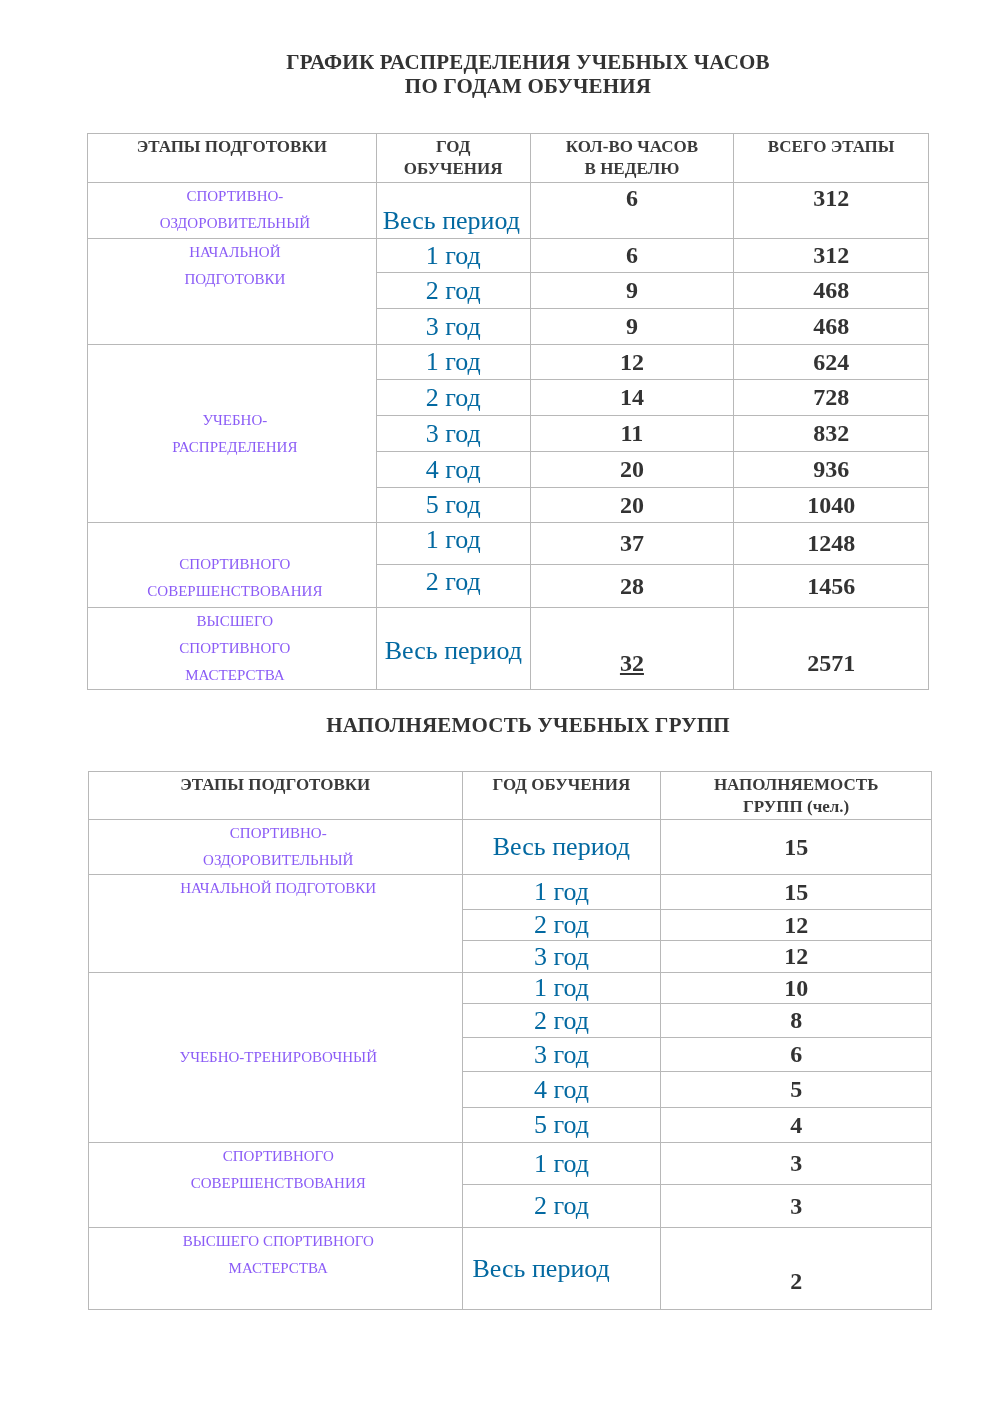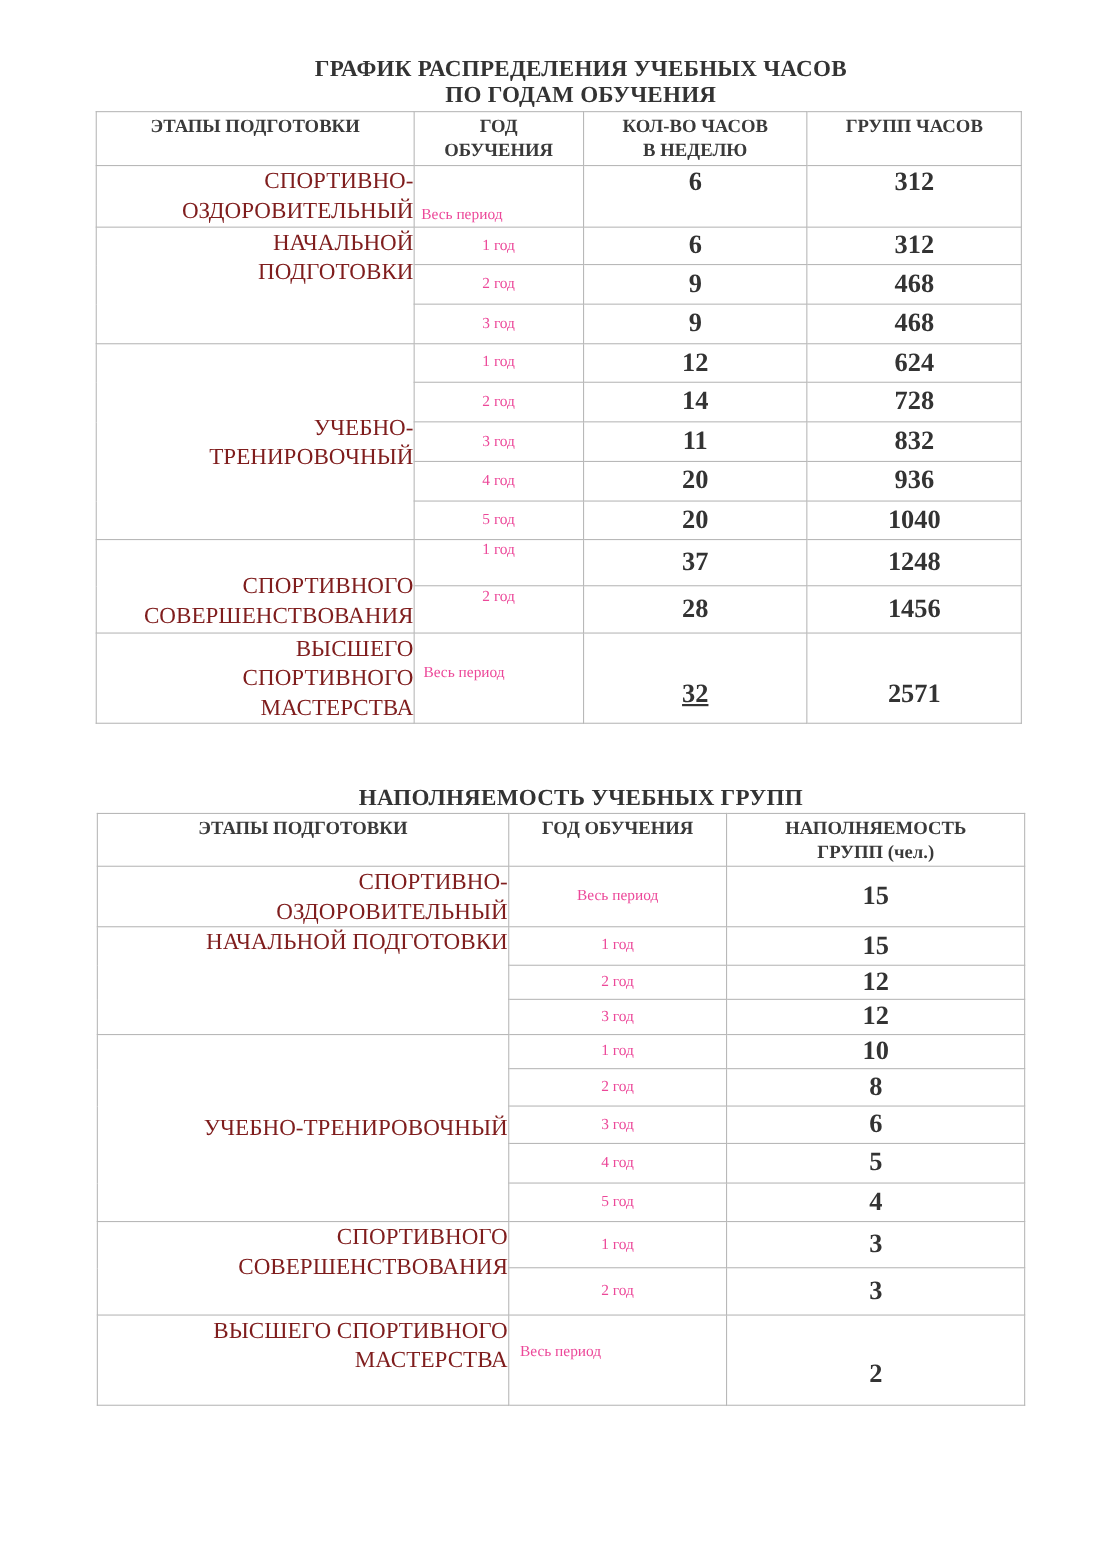--- a/index.html
+++ b/index.html
@@ -2,25 +2,25 @@
 <html><head>
 <meta charset="utf-8">
 <style>
   html, body { margin:0; padding:0; }
   body { width:1000px; height:1408px; background:#ffffff; position:relative; overflow:hidden;
          font-family:"Liberation Serif", serif; color:#3a3a3a; }
   .title { position:absolute; left:0; width:1056px; text-align:center; font-weight:bold;
            font-size:21px; line-height:24px; color:#333; letter-spacing:0.2px; }
   .t1-title { top:50px; }
   .t2-title { top:713px; width:1056px; }
-  table { position:absolute; border-collapse:collapse; }
+  table { position:absolute; border-collapse:collapse;margin-top:32px; }
   td, th { border:1px solid #b8b8b8; padding:0; }
   th { font-weight:bold; font-size:17px; line-height:22px; color:#3a3a3a; text-align:center; vertical-align:top; padding-top:2px; }
-  td.stage { font-size:21px; line-height:27px; color:#7f1d1d; vertical-align:top; padding-left:6px; text-align:right; }
-  td.year { font-size:14px; text-align:center; color:#ec4899; }
+  td.stage { font-size:15px; line-height:27px; color:#8b5cf6; vertical-align:top; padding-left:6px; text-align:center; }
+  td.year { font-size:26px; text-align:center; color:#0369a1; }
   td.num { font-size:24px; font-weight:bold; text-align:center; color:#333; }
   #t1 { left:87px; top:101px; width:842px; }
   #t2 { left:88px; top:739px; width:844px; }
   .small { font-size:17px; }
 </style>
 </head>
 <body>
 
 <div class="title t1-title">
   <div>ГРАФИК РАСПРЕДЕЛЕНИЯ УЧЕБНЫХ ЧАСОВ</div>
@@ -38,21 +38,21 @@
       <tr style="height:49px">
     <th>ЭТАПЫ ПОДГОТОВКИ</th>
     <th>
           <div>ГОД</div>
           <div>ОБУЧЕНИЯ</div>
         </th>
     <th>
           <div>КОЛ-ВО ЧАСОВ</div>
           <div>В НЕДЕЛЮ</div>
         </th>
-    <th>ГРУПП ЧАСОВ</th>
+    <th>ВСЕГО ЭТАПЫ</th>
   </tr>
   <tr style="height:56px">
     <td class="stage" style="white-space:pre-line;">СПОРТИВНО-
 ОЗДОРОВИТЕЛЬНЫЙ</td>
     <td class="year" style="vertical-align:bottom; text-align:left; padding-left:6px; padding-bottom:2px;">Весь период</td>
     <td class="num" style="vertical-align:top; padding-top:2px;">6</td>
     <td class="num" style="vertical-align:top; padding-top:2px;">312</td>
   </tr>
   <tr style="height:34px">
     <td class="stage" rowspan="3" style="white-space:pre-line;">НАЧАЛЬНОЙ
@@ -66,21 +66,21 @@
     <td class="num">9</td>
     <td class="num">468</td>
   </tr>
   <tr style="height:36px">
     <td class="year">3 год</td>
     <td class="num">9</td>
     <td class="num">468</td>
   </tr>
   <tr style="height:35px">
     <td class="stage" rowspan="5" style="white-space:pre-line; vertical-align:middle;">УЧЕБНО-
-ТРЕНИРОВОЧНЫЙ</td>
+РАСПРЕДЕЛЕНИЯ</td>
     <td class="year">1 год</td>
     <td class="num">12</td>
     <td class="num">624</td>
   </tr>
   <tr style="height:36px">
     <td class="year">2 год</td>
     <td class="num">14</td>
     <td class="num">728</td>
   </tr>
   <tr style="height:36px">

